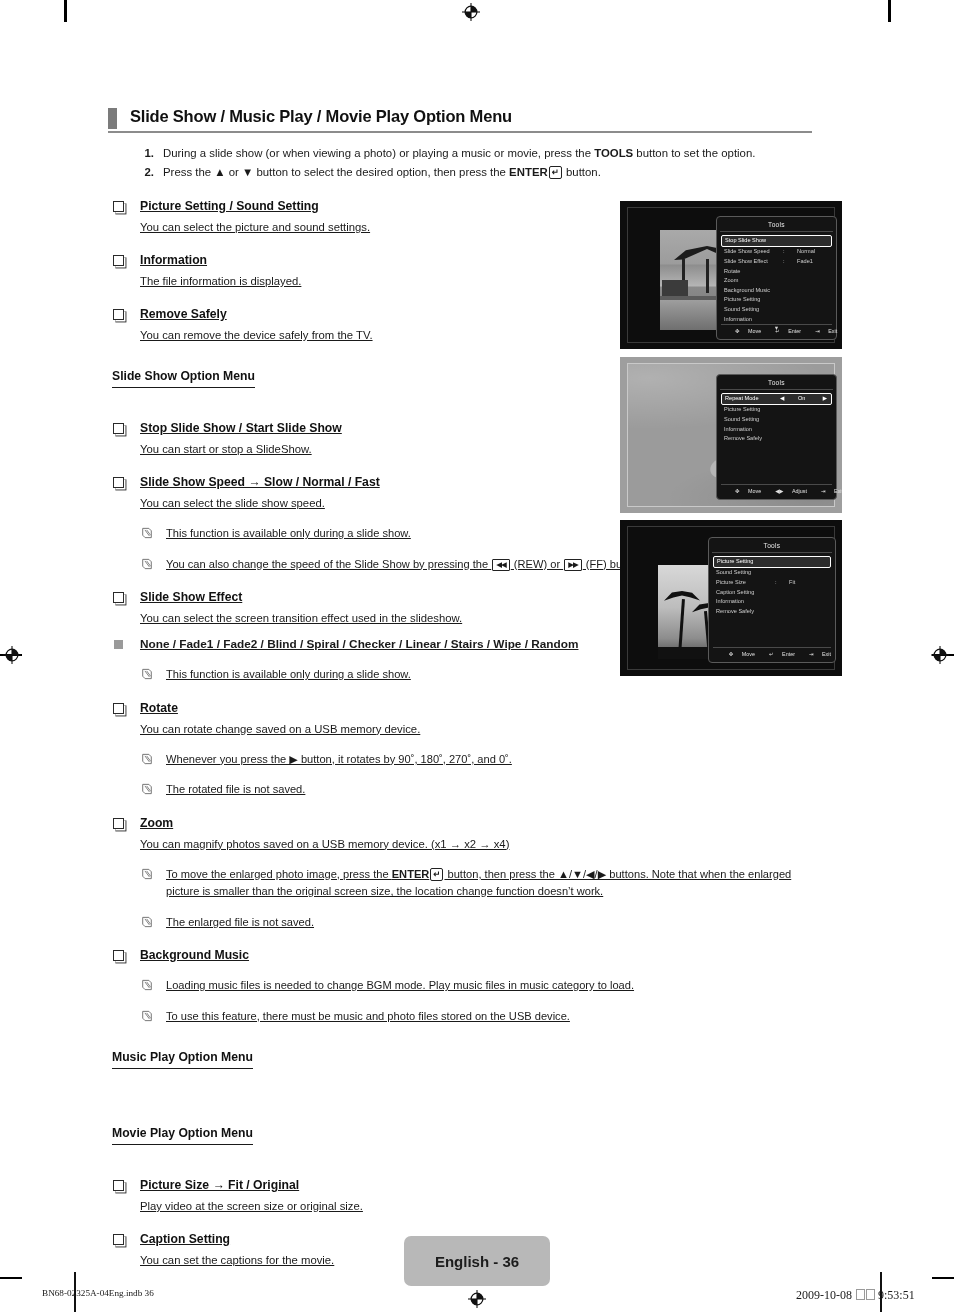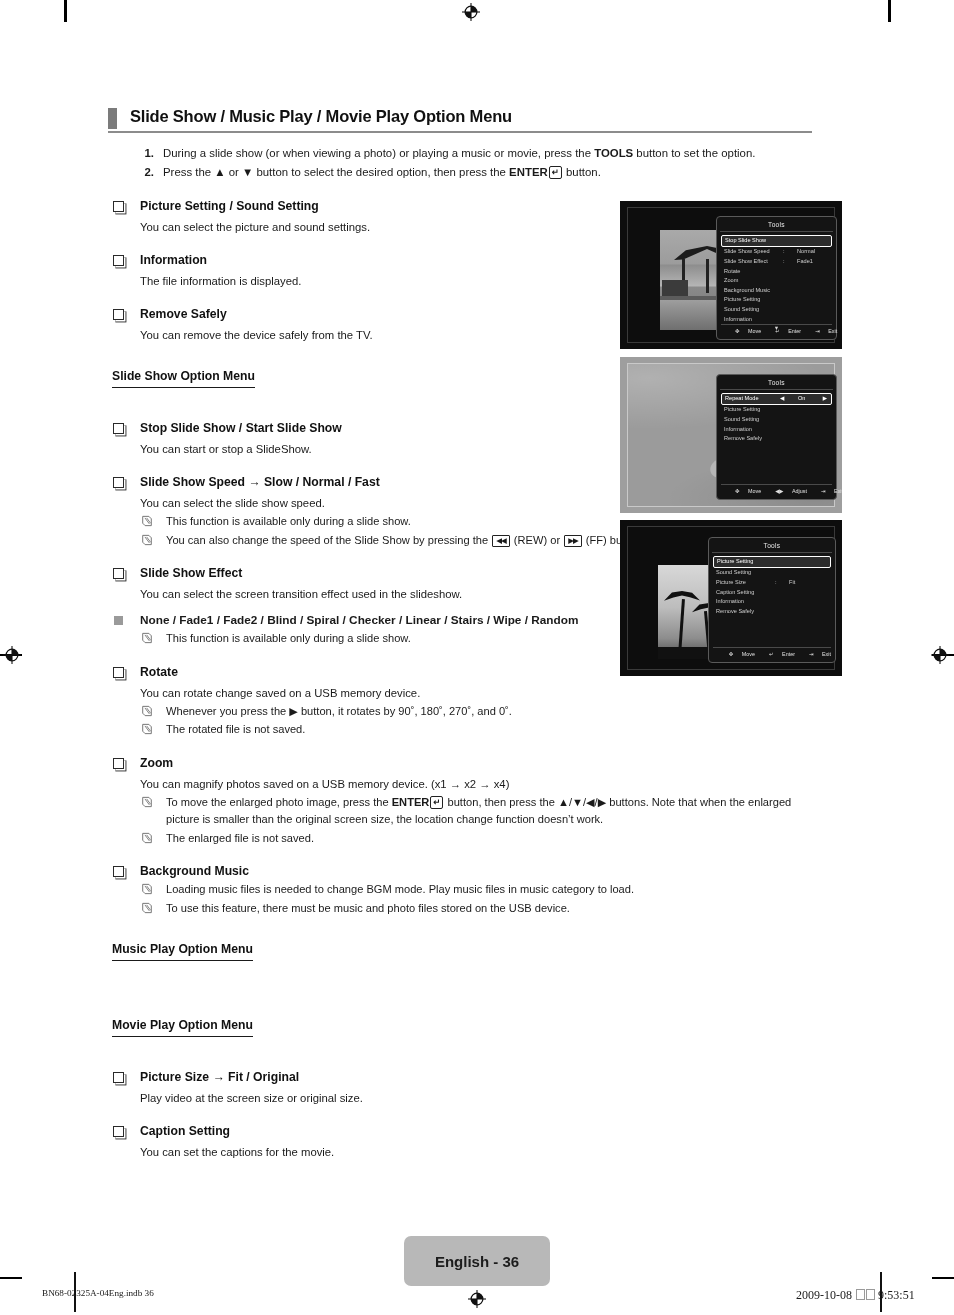--- a/index.html
+++ b/index.html
@@ -121,21 +121,21 @@
   }
 
   
   .content {
     position: absolute;
     left: 112px;
     top: 198px;
     width: 706px;
   }
 
-  .sec { position: relative; }
+  .sec { position: relative; text-decoration: underline; }
 
   .item-head {
     position: relative;
     padding-left: 28px;
     font-size: 12.2px;
     font-weight: bold;
     line-height: 17px;
     margin-top: 0;
     color: #111;
   }
@@ -154,21 +154,21 @@
     font-size: 11.3px;
     line-height: 18px;
     margin-top: 3px;
   }
 
   .note {
     position: relative;
     padding-left: 54px;
     font-size: 11.1px;
     line-height: 17.5px;
-    margin-top: 1px;
+    margin-top: 13px;
   }
   .note .nicon {
     position: absolute;
     left: 29px;
     top: 2px;
     width: 12px;
     height: 12px;
   }
   .note .nicon svg { display: block; }
 

